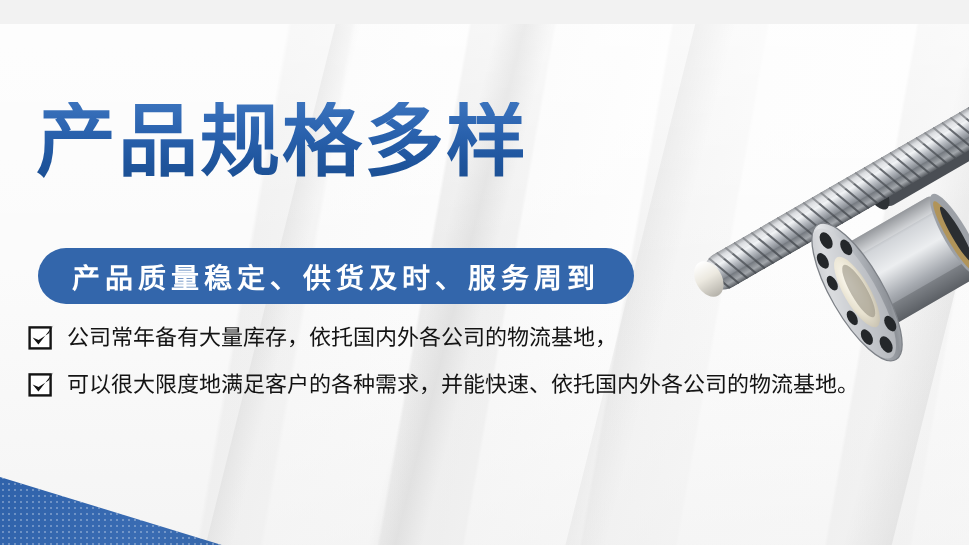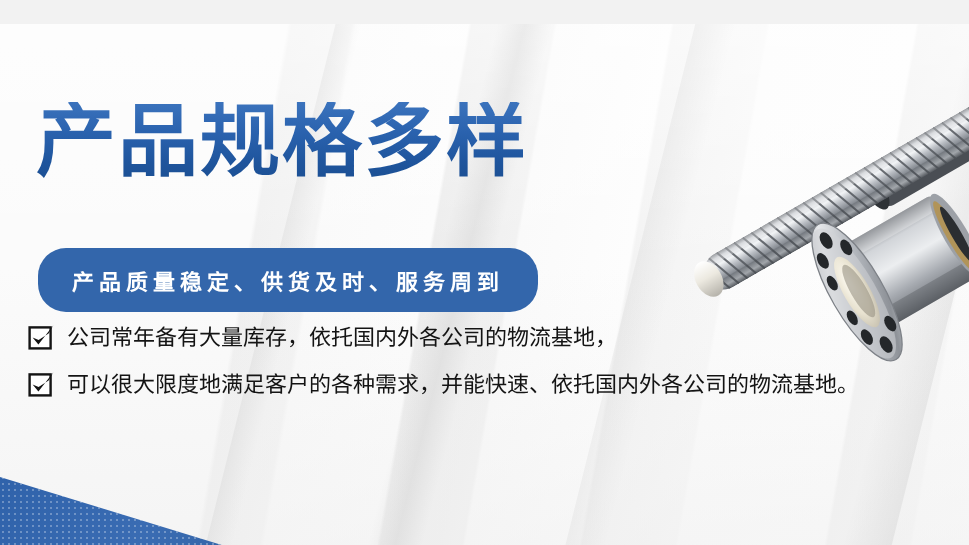--- a/index.html
+++ b/index.html
@@ -95,27 +95,27 @@
     background-clip:text;
     color:transparent;
     -webkit-text-fill-color:transparent;
     white-space:nowrap;
   }
 
   
   .pill {
     position:absolute;
     left:38px; top:224px;
-    height:64px;
+    height:56px;
     padding:0 34px;
     display:flex; align-items:center;
     background:#3366ab;
     border-radius:28px;
     color:#ffffff;
-    font-size:22px;
+    font-size:28px;
     font-weight:bold;
     letter-spacing:5px;
     white-space:nowrap;
   }
 
   
   .bullets {
     position:absolute;
     left:28px; top:300px;
     width:930px;

